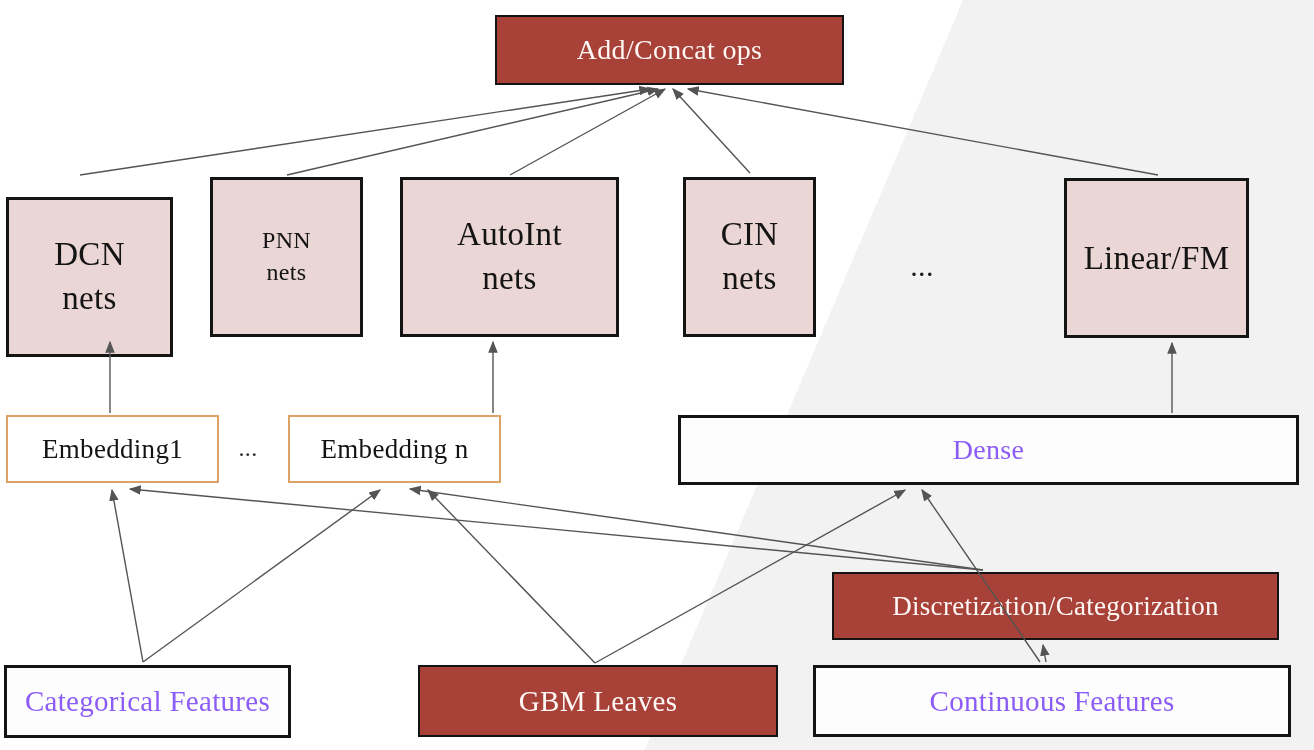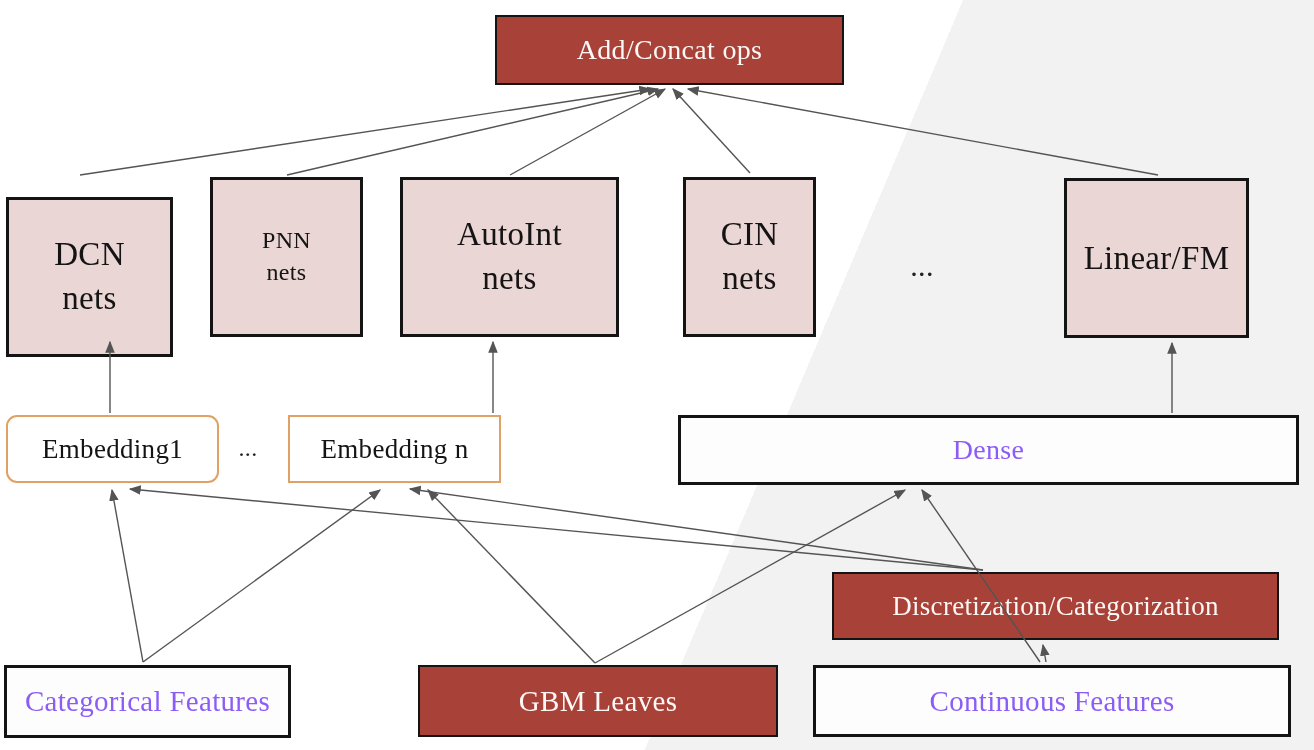--- a/index.html
+++ b/index.html
@@ -18,21 +18,21 @@
   .emb{background:#ffffff;color:#141414;border:2px solid #DFA265;}
   .dots{background:none;border:none;color:#222;}
 
   #add-concat{left:495px;top:15px;width:349px;height:70px;font-size:28px;}
   #dcn{left:6px;top:177px;width:167px;height:160px;font-size:33px;line-height:1.32;margin-top:20px;}
   #pnn{left:210px;top:177px;width:153px;height:160px;font-size:24px;line-height:1.32;}
   #autoint{left:400px;top:177px;width:219px;height:160px;font-size:33px;line-height:1.32;}
   #cin{left:683px;top:177px;width:133px;height:160px;font-size:33px;line-height:1.32;}
   #nets-dots{left:893px;top:246px;width:58px;height:40px;font-size:30px;}
   #linear-fm{left:1064px;top:178px;width:185px;height:160px;font-size:33px;}
-  #embedding1{left:6px;top:415px;width:213px;height:68px;font-size:27px;border-radius:11px;}
+  #embedding1{left:6px;top:415px;width:213px;height:68px;font-size:27px;}
   #emb-dots{left:226px;top:430px;width:44px;height:36px;font-size:24px;}
   #embedding-n{left:288px;top:415px;width:213px;height:68px;font-size:27px;}
   #dense{left:678px;top:415px;width:621px;height:70px;font-size:28px;}
   #discretization{left:832px;top:572px;width:447px;height:68px;font-size:27px;align-items:center;}
   #categorical{left:4px;top:665px;width:287px;height:73px;font-size:29px;text-align:right;}
   #gbm{left:418px;top:665px;width:360px;height:72px;font-size:29px;}
   #continuous{left:813px;top:665px;width:478px;height:72px;font-size:29px;}
 
   #edges{position:absolute;left:0;top:0;width:1314px;height:750px;pointer-events:none;z-index:5;}
   #edges line{stroke:#545454;stroke-width:1.4;}

